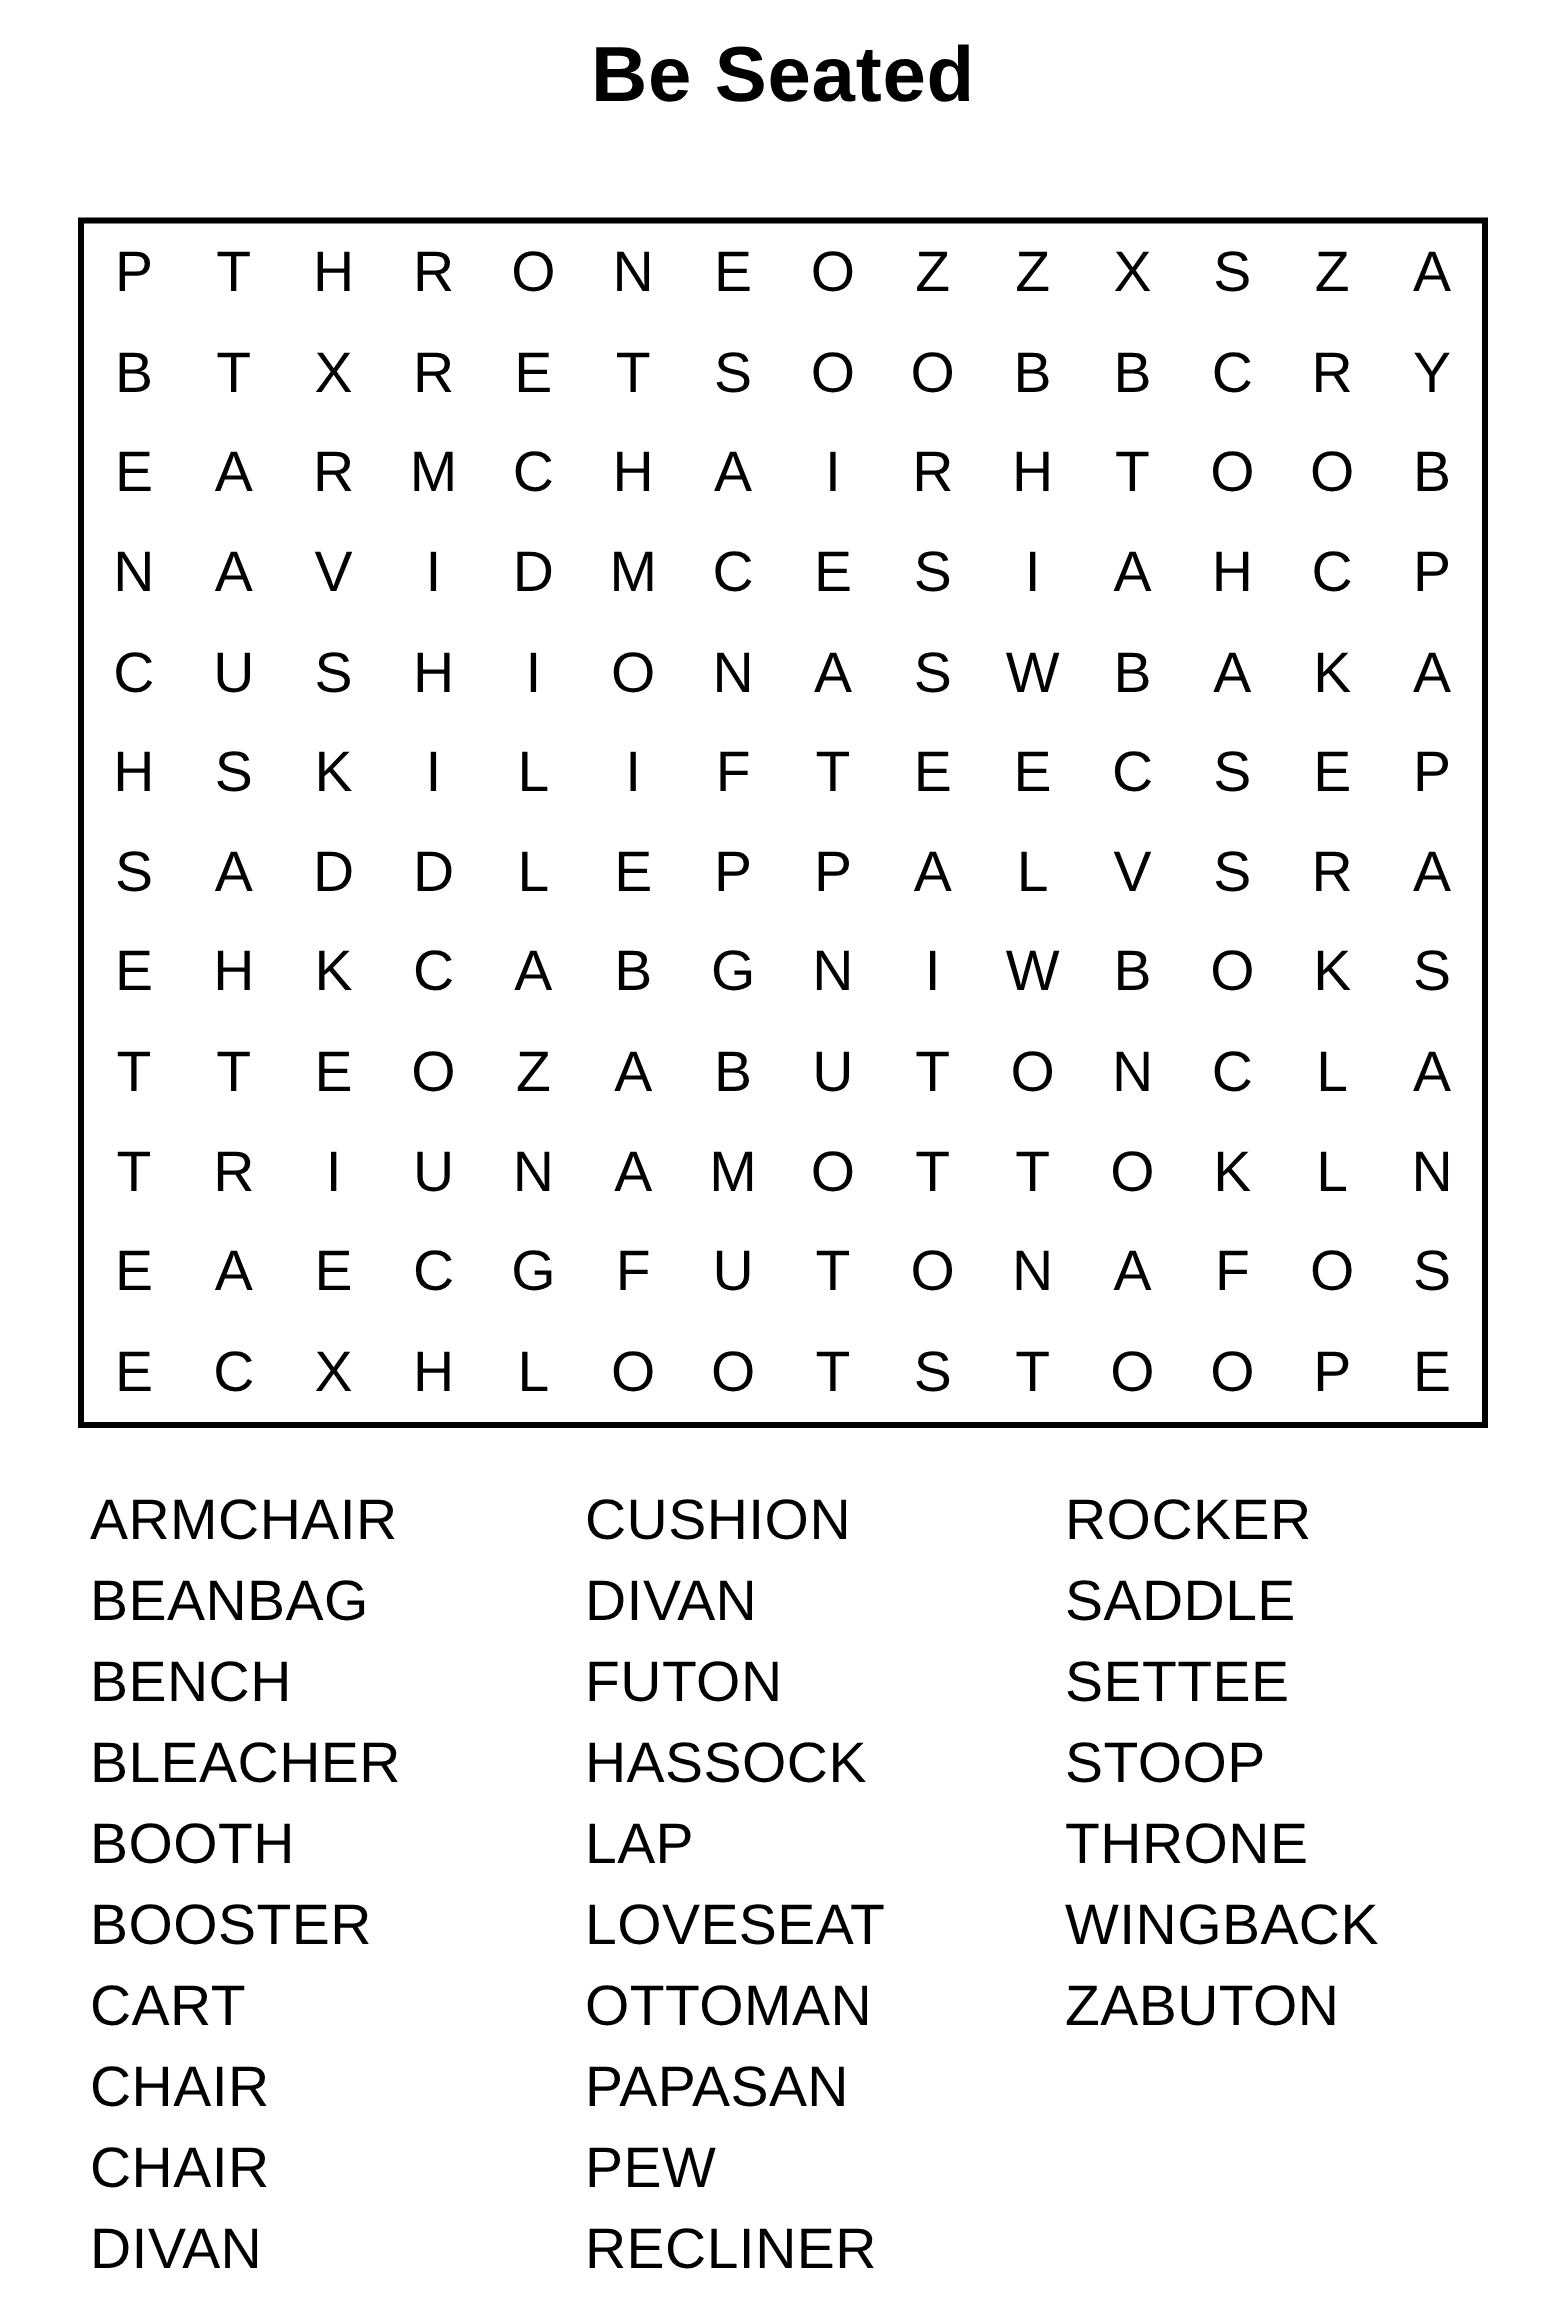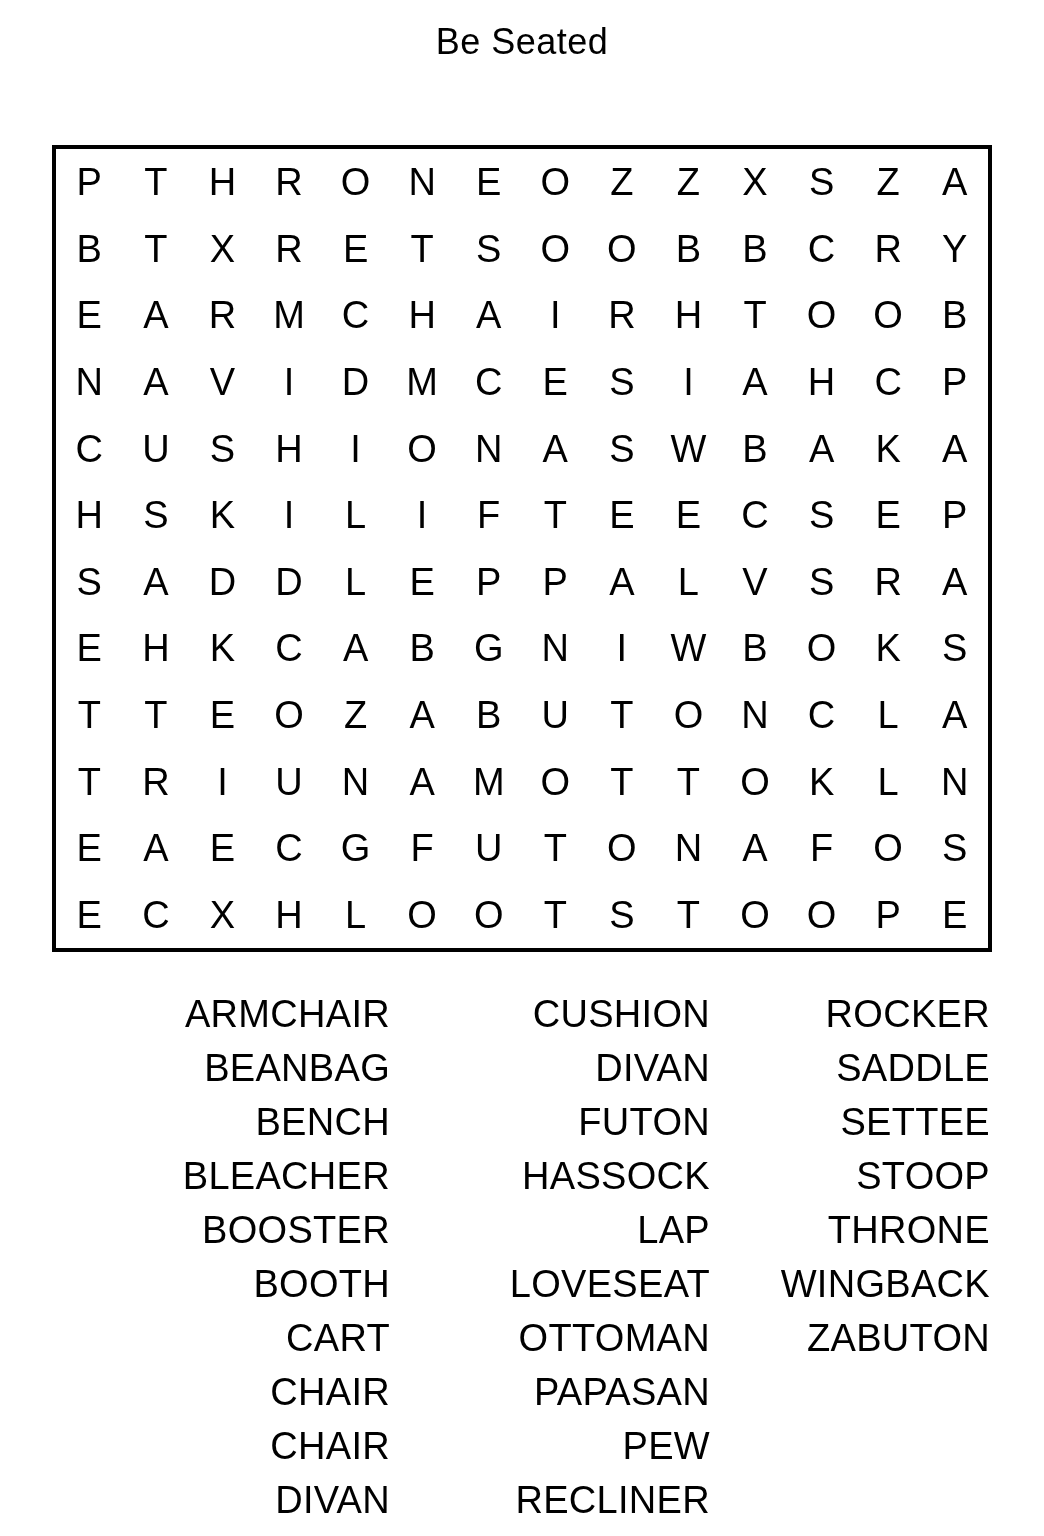--- a/index.html
+++ b/index.html
@@ -15,22 +15,22 @@
     overflow: hidden;
   }
   .page {
     position: relative;
     width: 1044px;
     height: 1536px;
     box-sizing: border-box;
   }
   .puzzle-title {
     text-align: center;
-    font-size: 36px;
-    font-weight: normal;
+    font-size: 52px;
+    font-weight: bold;
     letter-spacing: 0.5px;
     margin: 22px 0 0 0;
     padding: 0;
     line-height: 1.1;
   }
   .grid-box {
     position: absolute;
     left: 52px;
     top: 123px;
     width: 940px;
@@ -65,21 +65,20 @@
   }
   .word-col {
     display: flex;
     flex-direction: column;
   }
   .word {
     font-size: 38px;
     line-height: 54px;
     letter-spacing: 0.3px;
     white-space: nowrap;
-    text-align: right;
   }
 </style>
 </head>
 <body>
 
 <div class="page">
 
   <h1 class="puzzle-title">Be Seated</h1>
 
   <div class="grid-box">
@@ -254,22 +253,22 @@
         <span class="cell">E</span>
       </div>
   </div>
 
   <div class="words" id="word-list">
       <div class="word-col">
         <div class="word">ARMCHAIR</div>
         <div class="word">BEANBAG</div>
         <div class="word">BENCH</div>
         <div class="word">BLEACHER</div>
+        <div class="word">BOOTH</div>
         <div class="word">BOOSTER</div>
-        <div class="word">BOOTH</div>
         <div class="word">CART</div>
         <div class="word">CHAIR</div>
         <div class="word">CHAIR</div>
         <div class="word">DIVAN</div>
       </div>
       <div class="word-col">
         <div class="word">CUSHION</div>
         <div class="word">DIVAN</div>
         <div class="word">FUTON</div>
         <div class="word">HASSOCK</div>

